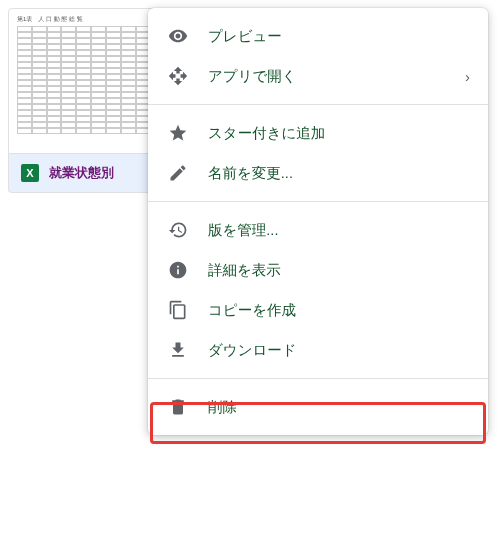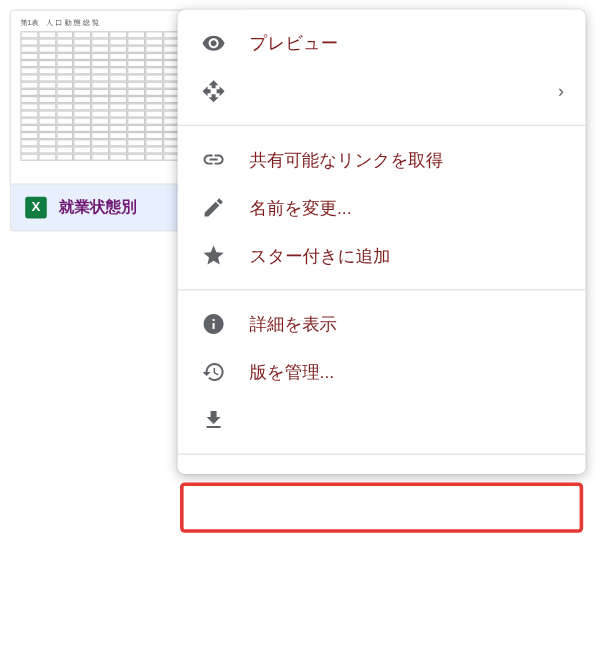--- a/index.html
+++ b/index.html
@@ -100,21 +100,21 @@
     display: flex;
     align-items: center;
     justify-content: center;
     margin-right: 18px;
     color: #5f6368;
     flex-shrink: 0;
   }
   .menu-icon svg { width: 20px; height: 20px; fill: #5f6368; }
   .menu-label {
     font-size: 14.5px;
-    color: #7f1d1d;
+    color: #14532d;
   }
   .menu-divider {
     height: 1px;
     background: #e0e0e0;
     margin: 8px 0;
   }
   .submenu-arrow {
     position: absolute;
     right: 18px;
     color: #5f6368;
@@ -369,81 +369,91 @@
     </span>
     <span class="menu-label">プレビュー</span>
   </div>
 
   <div class="menu-item">
     <span class="menu-icon">
       <svg viewBox="0 0 24 24">
           <path d="M10 9h4V6h3l-5-5-5 5h3v3zm-1 1H6V7l-5 5 5 5v-3h3v-4zm14 2l-5-5v3h-3v4h3v3l5-5zm-9 3h-4v3H7l5 5 5-5h-3v-3z"></path>
         </svg>
     </span>
+    <span class="menu-label">アプリで開く</span>
     <span class="submenu-arrow">›</span>
   </div>
 
   <div class="menu-divider"></div>
 
 
-  <div class="menu-item">
-    <span class="menu-icon">
-      <svg viewBox="0 0 24 24">
-          <path d="M3.9 12c0-1.71 1.39-3.1 3.1-3.1h4V7H7c-2.76 0-5 2.24-5 5s2.24 5 5 5h4v-1.9H7c-1.71 0-3.1-1.39-3.1-3.1zM8 13h8v-2H8v2zm9-6h-4v1.9h4c1.71 0 3.1 1.39 3.1 3.1s-1.39 3.1-3.1 3.1h-4V17h4c2.76 0 5-2.24 5-5s-2.24-5-5-5z"></path>
-        </svg>
-    </span>
-    <span class="menu-label">共有可能なリンクを取得</span>
-  </div>
-
+
+
+  <div class="menu-item">
+    <span class="menu-icon">
+      <svg viewBox="0 0 24 24">
+          <path d="M12 17.27L18.18 21l-1.64-7.03L22 9.24l-7.19-.61L12 2 9.19 8.63 2 9.24l5.46 4.73L5.82 21z"></path>
+        </svg>
+    </span>
+    <span class="menu-label">スター付きに追加</span>
+  </div>
 
   <div class="menu-item">
     <span class="menu-icon">
       <svg viewBox="0 0 24 24">
           <path d="M3 17.25V21h3.75L17.81 9.94l-3.75-3.75L3 17.25zM20.71 7.04c.39-.39.39-1.02 0-1.41l-2.34-2.34c-.39-.39-1.02-.39-1.41 0l-1.83 1.83 3.75 3.75 1.83-1.83z"></path>
         </svg>
     </span>
     <span class="menu-label">名前を変更...</span>
   </div>
 
-  <div class="menu-item">
-    <span class="menu-icon">
-      <svg viewBox="0 0 24 24">
-          <path d="M12 17.27L18.18 21l-1.64-7.03L22 9.24l-7.19-.61L12 2 9.19 8.63 2 9.24l5.46 4.73L5.82 21z"></path>
-        </svg>
-    </span>
-    <span class="menu-label">スター付きに追加</span>
-  </div>
-
   <div class="menu-divider"></div>
 
   <div class="menu-item">
     <span class="menu-icon">
       <svg viewBox="0 0 24 24">
+          <path d="M13 3c-4.97 0-9 4.03-9 9H1l3.89 3.89.07.14L9 12H6c0-3.87 3.13-7 7-7s7 3.13 7 7-3.13 7-7 7c-1.93 0-3.68-.79-4.94-2.06l-1.42 1.42C8.27 19.99 10.51 21 13 21c4.97 0 9-4.03 9-9s-4.03-9-9-9zm-1 5v5l4.28 2.54.72-1.21-3.5-2.08V8H12z"></path>
+        </svg>
+    </span>
+    <span class="menu-label">版を管理...</span>
+  </div>
+
+  <div class="menu-item">
+    <span class="menu-icon">
+      <svg viewBox="0 0 24 24">
           <path d="M12 2C6.48 2 2 6.48 2 12s4.48 10 10 10 10-4.48 10-10S17.52 2 12 2zm1 15h-2v-6h2v6zm0-8h-2V7h2v2z"></path>
         </svg>
     </span>
     <span class="menu-label">詳細を表示</span>
   </div>
 
   <div class="menu-item">
     <span class="menu-icon">
       <svg viewBox="0 0 24 24">
-          <path d="M13 3c-4.97 0-9 4.03-9 9H1l3.89 3.89.07.14L9 12H6c0-3.87 3.13-7 7-7s7 3.13 7 7-3.13 7-7 7c-1.93 0-3.68-.79-4.94-2.06l-1.42 1.42C8.27 19.99 10.51 21 13 21c4.97 0 9-4.03 9-9s-4.03-9-9-9zm-1 5v5l4.28 2.54.72-1.21-3.5-2.08V8H12z"></path>
-        </svg>
-    </span>
-    <span class="menu-label">版を管理...</span>
-  </div>
-
+          <path d="M16 1H4c-1.1 0-2 .9-2 2v14h2V3h12V1zm3 4H8c-1.1 0-2 .9-2 2v14c0 1.1.9 2 2 2h11c1.1 0 2-.9 2-2V7c0-1.1-.9-2-2-2zm0 16H8V7h11v14z"></path>
+        </svg>
+    </span>
+    <span class="menu-label">コピーを作成</span>
+  </div>
 
   <div class="menu-item">
     <span class="menu-icon">
       <svg viewBox="0 0 24 24">
           <path d="M19 9h-4V3H9v6H5l7 7 7-7zM5 18v2h14v-2H5z"></path>
         </svg>
     </span>
+    <span class="menu-label">ダウンロード</span>
   </div>
 
   <div class="menu-divider"></div>
 
+  <div class="menu-item">
+    <span class="menu-icon">
+      <svg viewBox="0 0 24 24">
+          <path d="M6 19c0 1.1.9 2 2 2h8c1.1 0 2-.9 2-2V7H6v12zM19 4h-3.5l-1-1h-5l-1 1H5v2h14V4z"></path>
+        </svg>
+    </span>
+    <span class="menu-label">削除</span>
+  </div>
 
 </div>
 
 <div class="highlight-box" style="left:150px; top:402px; width:336px; height:42px;"></div>
 
 </body></html>

